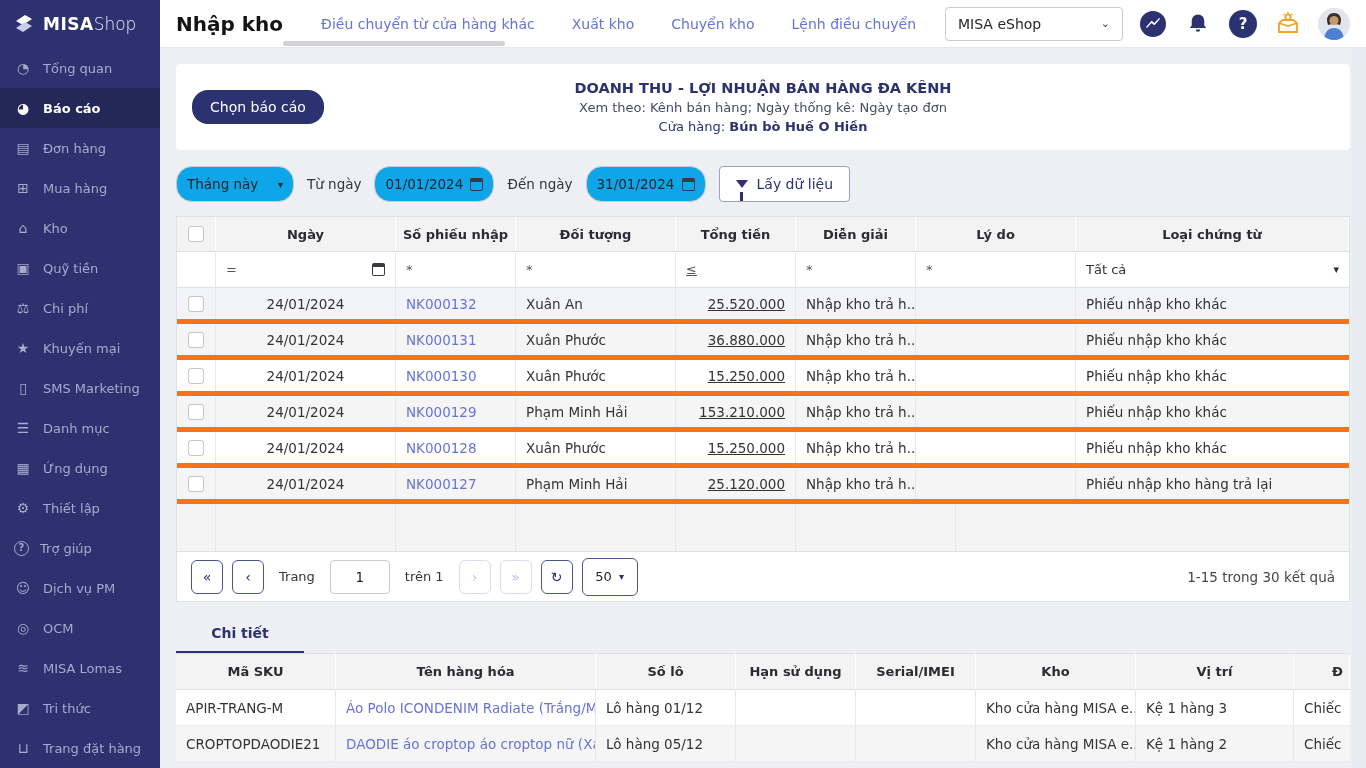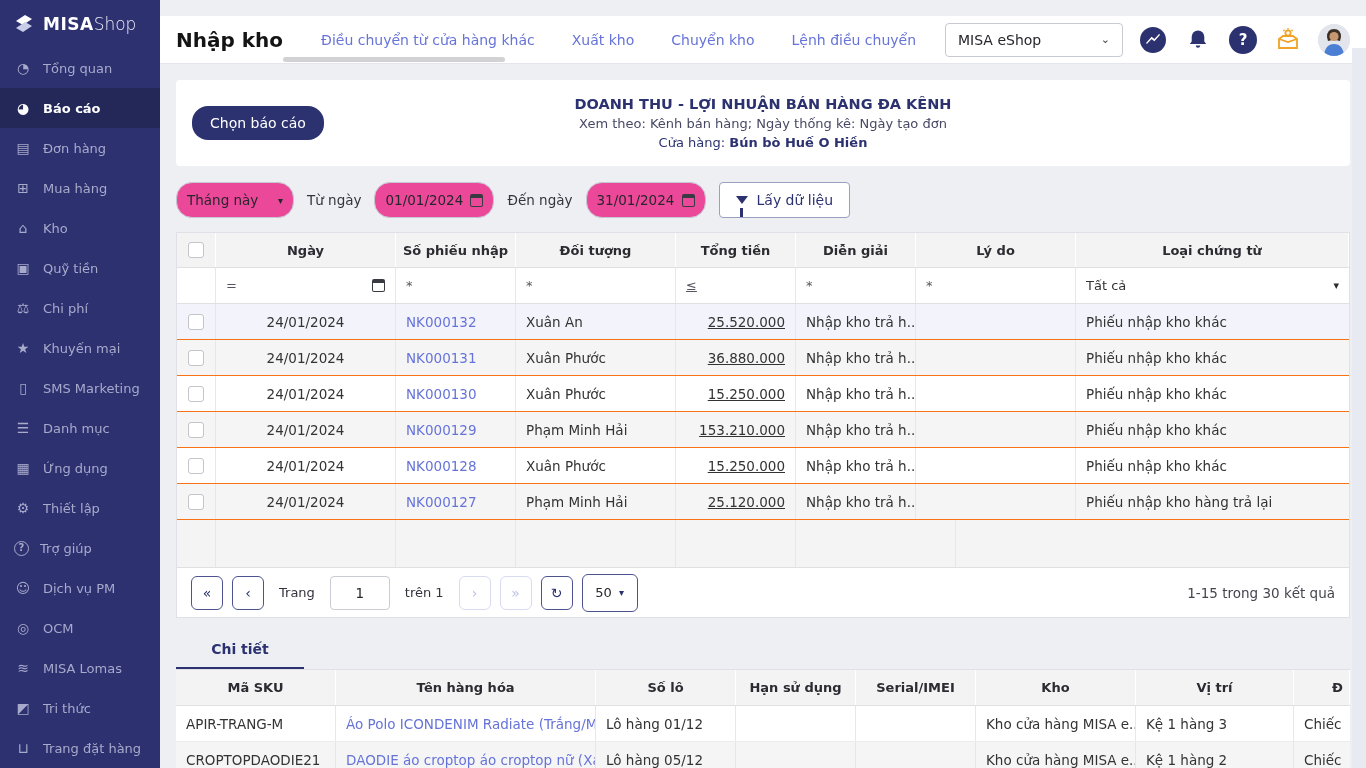--- a/index.html
+++ b/index.html
@@ -16,21 +16,21 @@
     color:#a7aacb; font-size:13px; cursor:pointer; }
   .side-item.active { background:#232859; color:#ffffff; font-weight:bold; }
   .side-ico { width:18px; text-align:center; font-size:14px; flex:0 0 18px; }
   .side-ico.ring { width:15px; height:15px; flex:0 0 15px; border:1.5px solid currentColor; border-radius:50%;
     font-size:10px; line-height:12px; display:flex; align-items:center; justify-content:center; font-weight:bold; }
 
   
   .main { flex:1; display:flex; flex-direction:column; min-width:0; }
 
   .topbar { height:48px; flex:0 0 48px; background:#fff; display:flex; align-items:center;
-    padding:0 16px; border-bottom:1px solid #e4e6ec; position:relative;margin-top:16px; }
+    padding:0 16px; border-bottom:1px solid #e4e6ec; position:relative; }
   .page-title { font-size:20px; font-weight:bold; color:#141414; margin-right:38px; white-space:nowrap; }
   .tabs { flex:1; display:flex; align-items:center; overflow:hidden; min-width:0; }
   .tab { color:#6673d8; font-size:14px; margin-right:37px; white-space:nowrap; cursor:pointer; }
   .tab-scroll-thumb { position:absolute; left:123px; bottom:1px; width:222px; height:5px; background:#d2d2d4; border-radius:3px; }
   .topbar-right { display:flex; align-items:center; gap:15px; margin-left:10px; }
   .shop-select { width:178px; height:34px; border:1px solid #c7c9d3; border-radius:4px; display:flex;
     align-items:center; justify-content:space-between; padding:0 12px; font-size:14px; color:#26262c; background:#fff; cursor:pointer; }
   .shop-select .caret { color:#3c3c44; font-size:11px; }
   .tb-ico { width:30px; height:30px; display:flex; align-items:center; justify-content:center; cursor:pointer; }
   .circle-navy { width:28px; height:28px; border-radius:50%; background:#2c3270; color:#fff; display:flex;
@@ -44,21 +44,21 @@
     display:flex; flex-direction:column; align-items:center; justify-content:center; gap:4px; }
   .choose-btn { position:absolute; left:16px; top:50%; transform:translateY(-50%); background:#2c3270; color:#fff;
     border:none; border-radius:16px; padding:9px 18px; font-size:14px; font-family:inherit; cursor:pointer; }
   .rep-title { color:#2c3270; font-weight:bold; font-size:14.5px; }
   .rep-sub { color:#474964; font-size:13px; }
   .rep-store { color:#2c3270; font-size:13px; }
   .rep-store b { font-weight:bold; }
 
   
   .filter-bar { margin-top:16px; display:flex; align-items:center; gap:13px; height:36px; }
-  .ctl { background:#ec4899; border:1px solid #c6c8d2; border-radius:16px; height:36px; display:flex;
+  .ctl { background:#0ea5e9; border:1px solid #c6c8d2; border-radius:16px; height:36px; display:flex;
     align-items:center; padding:0 10px; font-size:13.5px; color:#26262c; cursor:pointer; }
   .period-select { width:118px; justify-content:space-between; }
   .date-input { width:120px; justify-content:space-between; }
   .flt-label { font-size:13.5px; color:#33343c; }
   .cal { width:13px; height:13px; border:1.6px solid #3a3a42; border-top:4px solid #3a3a42; border-radius:2px; flex:0 0 13px; }
   .getdata-btn { background:#fff; border:1px solid #9ba0c2; border-radius:4px; height:36px; padding:0 16px;
     display:flex; align-items:center; gap:9px; color:#2c3270; font-size:14px; font-family:inherit; cursor:pointer; }
 
   
   .grid { margin-top:14px; width:1174px; background:#fff; border:1px solid #dfe1e6; border-bottom:none; }
@@ -73,21 +73,21 @@
   .wreas{width:160px; flex:0 0 160px;}
   .wtype{flex:1; border-right:none;}
   .head { height:35px; background:#f3f3f4; font-weight:bold; color:#2b2b31; border-bottom:1px solid #e0e0e3; }
   .head .c { justify-content:center; border-right:1px solid #fff; }
   .frow { height:36px; background:#fff; border-bottom:1px solid #e0e0e3; }
   .op { color:#55555e; margin-right:8px; font-size:13px; cursor:pointer; }
   .op.lte { text-decoration:underline; }
   .fin { border:none; outline:none; flex:1; min-width:0; height:24px; font-family:inherit; font-size:13px; }
   .type-select { flex:1; display:flex; align-items:center; justify-content:space-between; cursor:pointer; }
   .type-select .caret { font-size:11px; color:#2b2b31; }
-  .drow { height:36px; border-bottom:1px solid #f97316; background:#fff; font-size:13.5px; }
+  .drow { height:36px; border-bottom:5px solid #f97316; background:#fff; font-size:13.5px; }
   .drow.alt { background:#f5f5f6; }
   .drow.hl { background:#f3f3fc; }
   .drow .wdate { justify-content:center; }
   .drow .wamt { justify-content:flex-end;text-decoration:underline; }
   .link { color:#6673d8; cursor:pointer; }
   .chk { width:16px; height:16px; background:#fff; border:1px solid #c4c4ca; border-radius:3px; cursor:pointer; }
   .totrow { height:48px; background:#f4f4f5; border-bottom:1px solid #e0e0e3; font-weight:bold; color:#26262c; }
   .totrow .wamt { justify-content:flex-end; }
 
   

